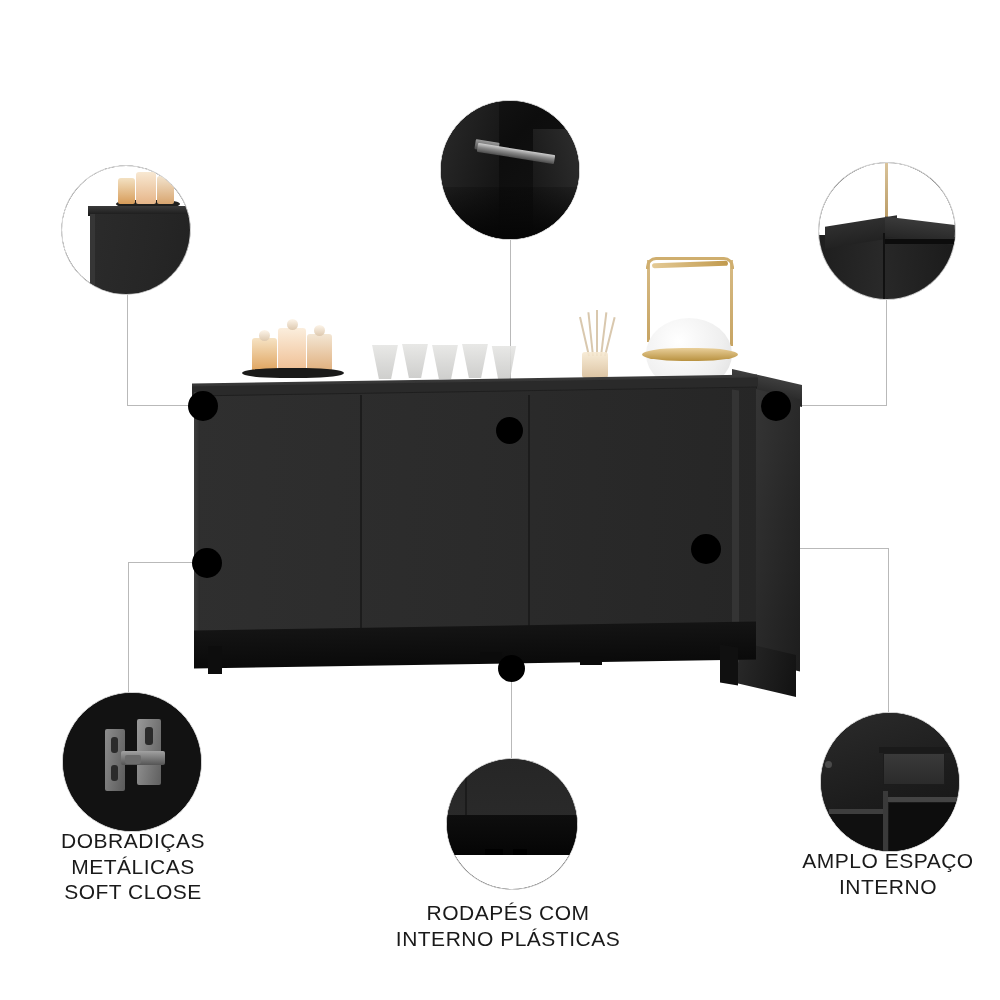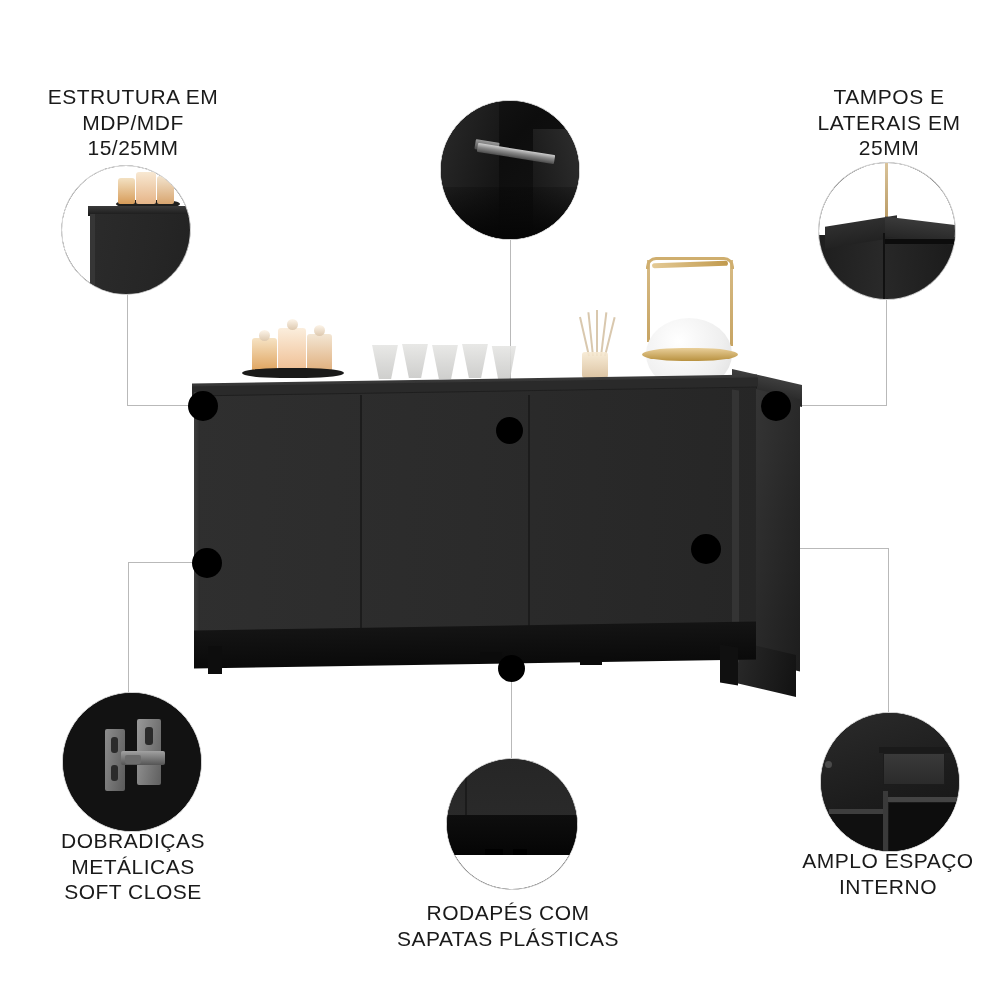--- a/index.html
+++ b/index.html
@@ -394,27 +394,21 @@
       <div class="a-draw"></div>
       <div class="a-dark"></div>
       <div class="a-dark2"></div>
       <div class="a-shelfA"></div>
       <div class="a-shelfB"></div>
       <div class="a-div"></div>
       <div class="a-hinge"></div>
     </div>
   </div>
 
-  <div class="label lbl-estrutura">ESTRUTURA EM
-MDP/MDF
-15/25MM</div>
-  <div class="label lbl-tampos">TAMPOS E
-LATERAIS EM
-25MM</div>
   <div class="label lbl-dobradicas">DOBRADIÇAS
 METÁLICAS
 SOFT CLOSE</div>
   <div class="label lbl-rodapes">RODAPÉS COM
-SAPATAS PLÁSTICAS</div>
+INTERNO PLÁSTICAS</div>
   <div class="label lbl-amplo">AMPLO ESPAÇO
 INTERNO</div>
 
 </div>
 
 </body></html>

